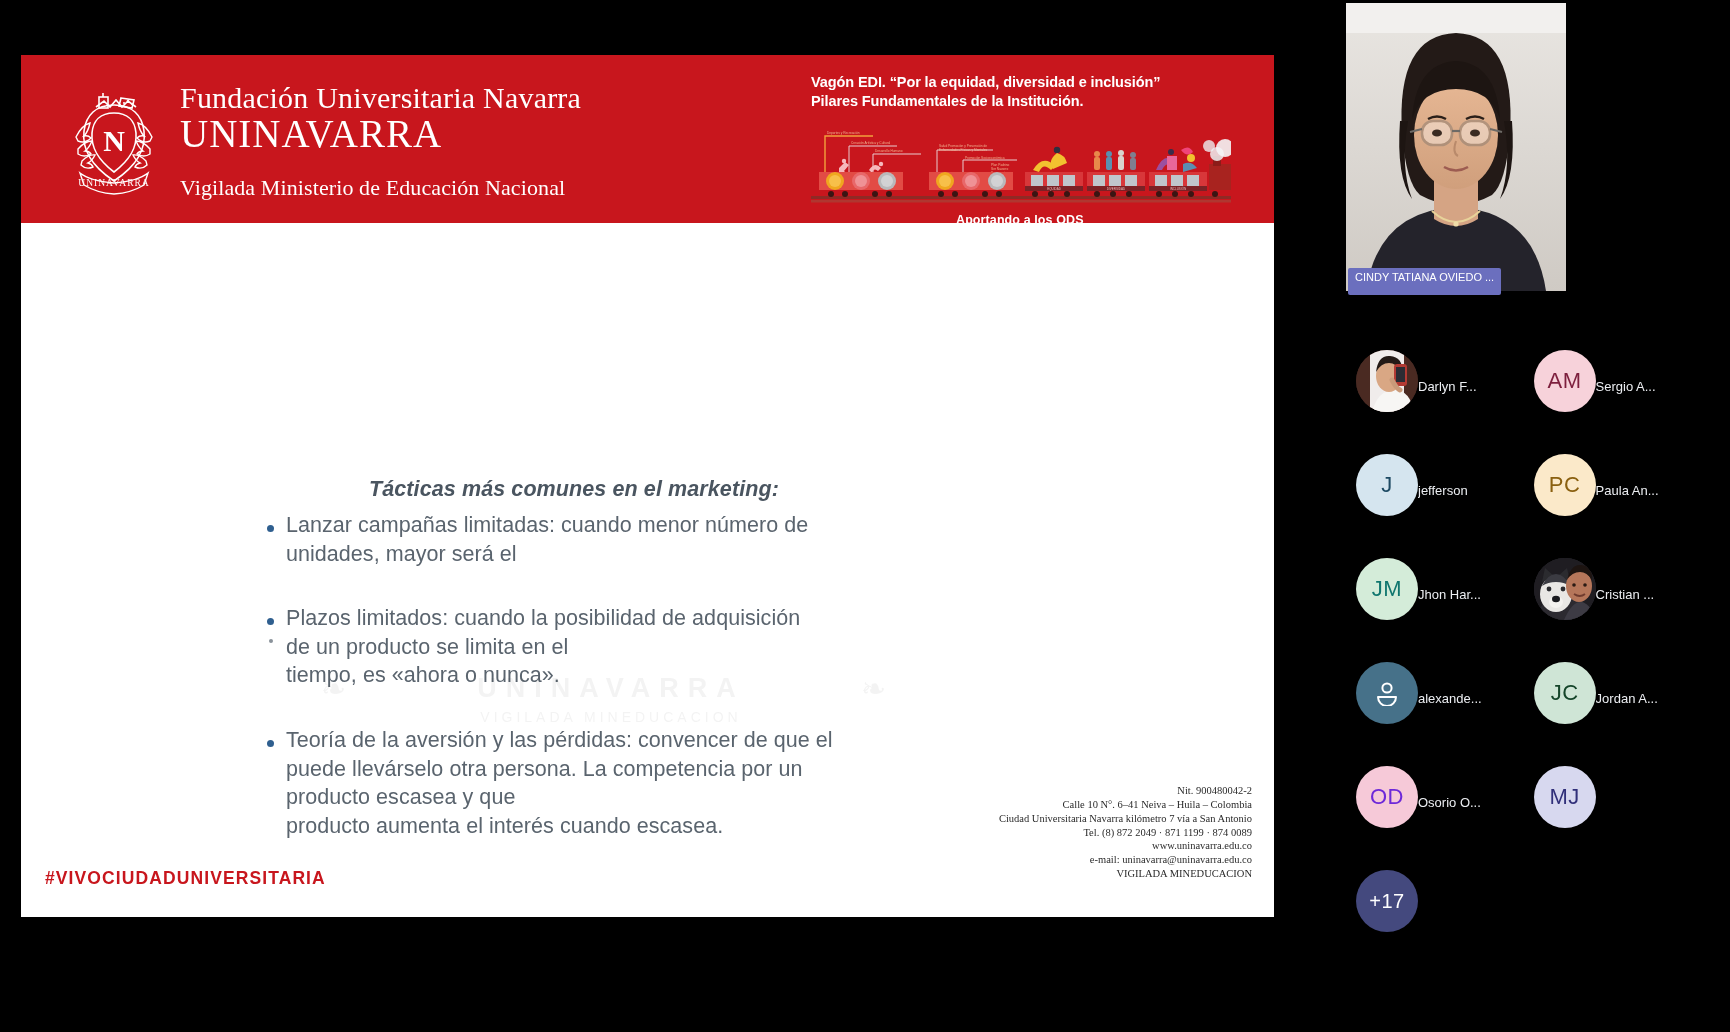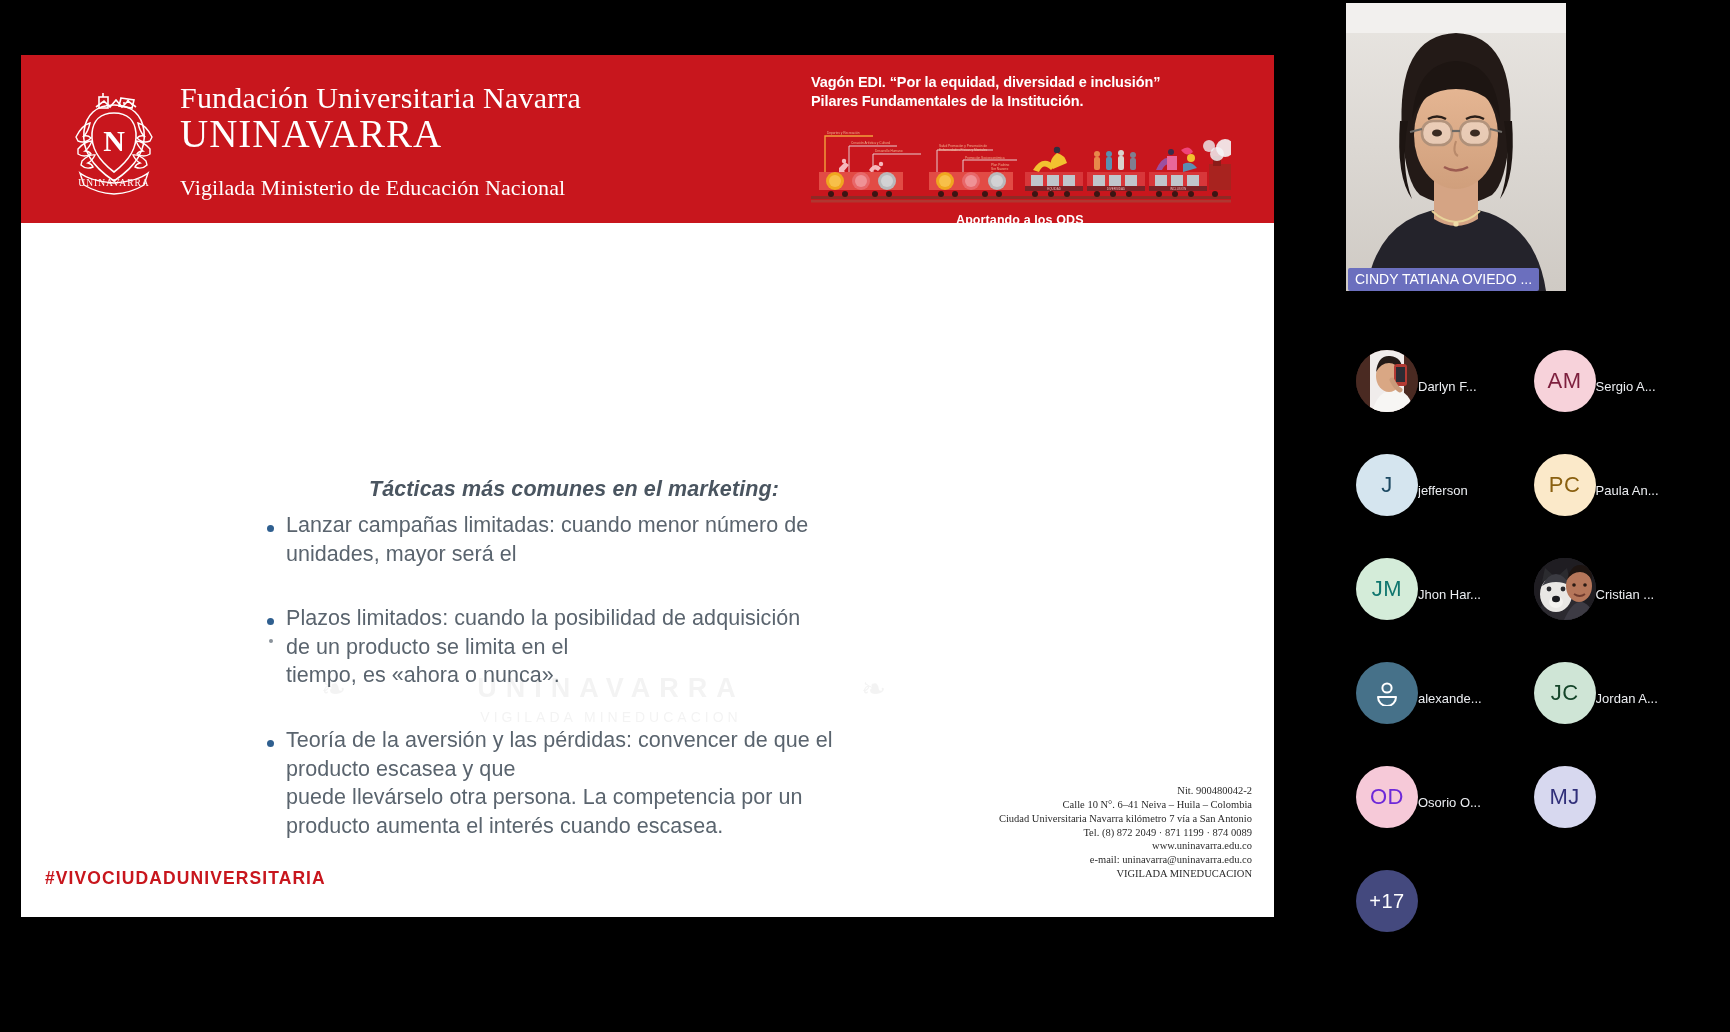--- a/index.html
+++ b/index.html
@@ -106,21 +106,21 @@
   }
   
   .speaker {
     position: absolute; left: 72px; top: 3px; width: 220px; height: 288px;
     overflow: hidden; background: #15161a;
   }
   .speaker-photo { position: absolute; inset: 0; }
   .speaker-name {
     position: absolute; left: 74px; top: 268px;
     background: #6b6fbe; color: #fff;
-    font-size: 14px; padding: 3px 7px 4px 7px;
+    font-size: 11px; padding: 3px 7px 12px 7px;
     white-space: nowrap; border-radius: 2px;
     max-width: 216px; overflow: hidden;
   }
 
   
   .grid {
     position: absolute; left: 82px; top: 350px;
     width: 300px;
     display: grid; grid-template-columns: 1fr 1fr;
     row-gap: 42px; column-gap: 52px;
@@ -354,22 +354,22 @@
             <span class="ln">Plazos limitados: cuando la posibilidad de adquisición</span>
             <span class="ln">de un producto se limita en el</span>
             <span class="ln">tiempo, es «ahora o nunca».</span>
           </div>
         </div>
 
         <div class="blk" style="margin-top:36px;">
           <div class="dot"></div>
           <div class="btxt">
             <span class="ln">Teoría de la aversión y las pérdidas: convencer de que el</span>
+            <span class="ln">puede llevárselo otra persona. La competencia por un</span>
             <span class="ln">producto escasea y que</span>
-            <span class="ln">puede llevárselo otra persona. La competencia por un</span>
             <span class="ln">producto aumenta el interés cuando escasea.</span>
           </div>
         </div>
       </div>
 
       <div class="tiny-dot"></div>
 
       <div class="wm-wing" style="left:300px;">❧</div>
       <div class="wm-wing" style="left:840px;">❧</div>
       <div class="watermark">

